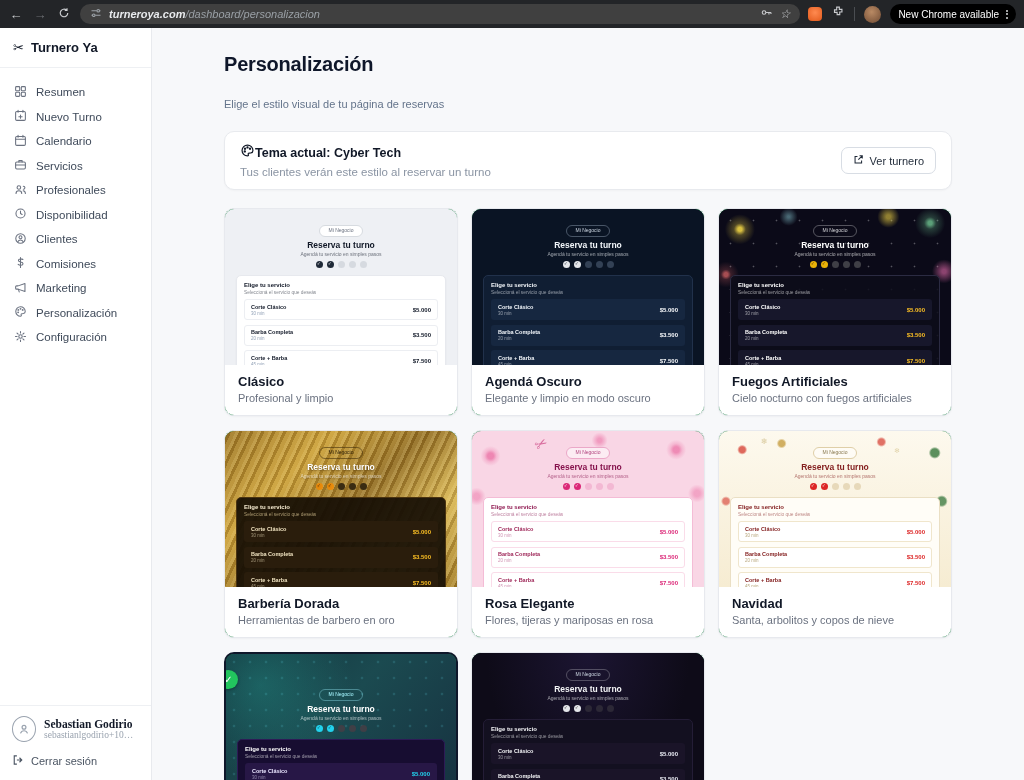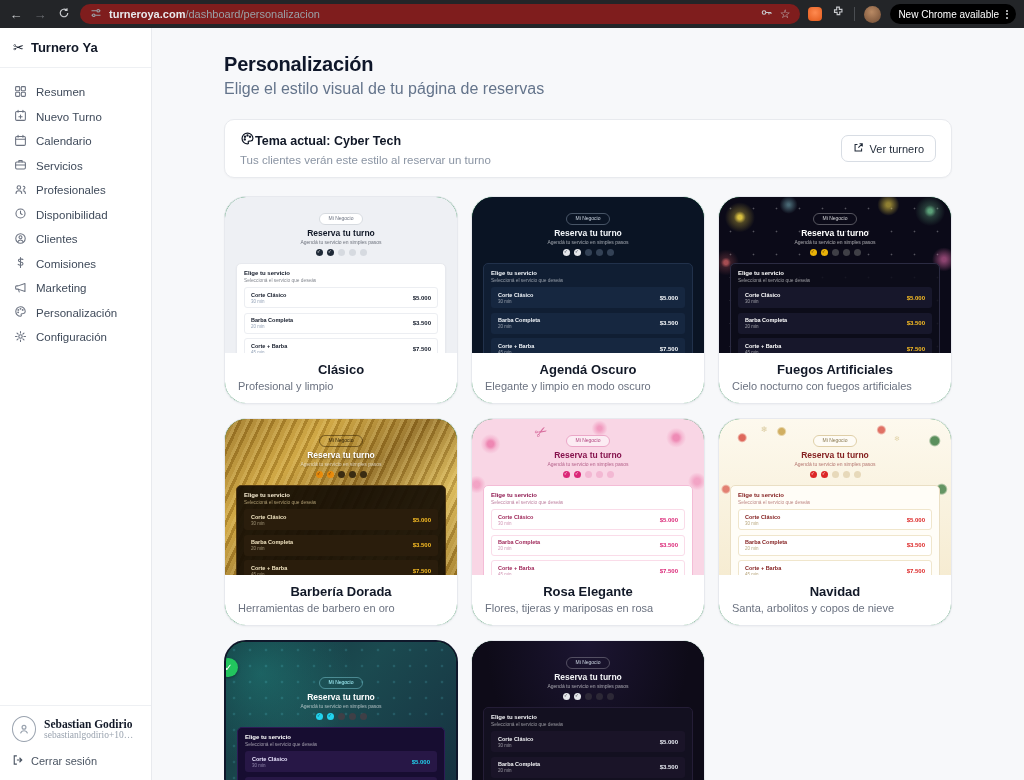--- a/index.html
+++ b/index.html
@@ -3,21 +3,21 @@
 <meta charset="utf-8">
 <style>
   * { margin:0; padding:0; box-sizing:border-box; }
   html,body { width:1024px; height:780px; overflow:hidden; }
   body { font-family:"Liberation Sans", sans-serif; background:#f7f8fa; }
 
   
   .chrome { height:28px; background:#232528; display:flex; align-items:center; padding:0 8px; gap:8px; }
   .nav-ic { color:#c9cbce; font-size:13px; width:16px; text-align:center; cursor:pointer; }
   .nav-ic.dim { color:#6b6e72; }
-  .urlbar { flex:1; height:20px; background:#7f1d1d; border-radius:10px; display:flex; align-items:center; padding:0 10px; gap:7px; min-width:0; }
+  .urlbar { flex:1; height:20px; background:#404040; border-radius:10px; display:flex; align-items:center; padding:0 10px; gap:7px; min-width:0;font-style:italic; }
   .url-text { font-size:11px; color:#e8eaed; white-space:nowrap; overflow:hidden; flex:1; }
   .url-text .path { color:#9aa0a6; }
   .chrome-right { display:flex; align-items:center; gap:9px; }
   .ext-orange { width:14px; height:14px; border-radius:4px; background:radial-gradient(circle at 50% 40%, #ff8a50, #e25a1c); }
   .chrome-sep { width:1px; height:14px; background:#4a4d51; }
   .chrome-avatar { width:17px; height:17px; border-radius:50%; background:radial-gradient(circle at 45% 35%, #b98a64, #6e4a33); }
   .update-pill { background:#000; border-radius:10px; height:20px; display:flex; align-items:center; gap:7px; padding:0 8px; color:#fff; font-size:10px; white-space:nowrap; cursor:pointer; }
   .vdots { display:inline-flex; flex-direction:column; gap:1.5px; }
   .vdots i { width:2px; height:2px; border-radius:50%; background:#d6d8da; }
 
@@ -34,32 +34,32 @@
   .user-row { display:flex; align-items:center; gap:8px;font-family:Liberation Serif, serif; }
   .user-avatar { width:26px; height:26px; border-radius:50%; border:1.5px solid #9aa3af; display:flex; align-items:center; justify-content:center; color:#9aa3af; }
   .user-name { font-size:11.5px; font-weight:700; color:#111827; }
   .user-email { font-size:9.5px; color:#9aa3af; max-width:95px; overflow:hidden; text-overflow:ellipsis; white-space:nowrap; }
   .logout-row { margin-top:12px; display:flex; align-items:center; gap:7px; font-size:11px; color:#4b5563; cursor:pointer; }
 
   
   .main { flex:1; overflow:hidden; padding-top:25px; }
   .content { width:728px; margin:0 auto; }
   .page-title { font-size:20px; font-weight:700; color:#0f172a; letter-spacing:-.2px; }
-  .page-sub { margin-top:4px; font-size:16px; color:#64748b; }
+  .page-sub { margin-top:22px; font-size:11px; color:#64748b; }
 
   .banner { margin-top:21px; background:#fff; border:1px solid #e8eaee; border-radius:10px; padding:11px 15px; display:flex; align-items:center; justify-content:space-between; box-shadow:0 1px 2px rgba(16,24,40,.03); }
   .banner-title-row { display:flex; align-items:center; gap:0; }
   .banner-title { font-size:12.5px; font-weight:700; color:#111827; }
   .banner-sub { margin-top:4px; font-size:11.5px; color:#8a94a3; }
   .btn-ver { display:flex; align-items:center; gap:6px; border:1px solid #d8dde4; background:#fff; border-radius:7px; padding:6px 11px; font-size:11px; color:#1f2937; cursor:pointer; font-family:inherit; }
 
   .grid { margin-top:18px; display:grid; grid-template-columns:repeat(3,1fr); gap:14px 13px; padding-bottom:40px; }
 
   
-  .card { background:#15803d; border:1px solid #e7e9ee; border-radius:22px; overflow:hidden; cursor:pointer; box-shadow:0 1px 2px rgba(16,24,40,.04); }
+  .card { background:#15803d; border:1px solid #e7e9ee; border-radius:10px; overflow:hidden; cursor:pointer; box-shadow:0 1px 2px rgba(16,24,40,.04); }
   .card.selected { border:2px solid #0f172a; }
   .preview { height:156px; position:relative; padding-top:9px; text-align:center; overflow:hidden; }
   .decor { position:absolute; inset:0; z-index:0; pointer-events:none; }
   .preview > *:not(.decor) { position:relative; z-index:1; }
   .check-badge { display:none; position:absolute; top:7px; right:7px; width:19px; height:19px; border-radius:50%; background:var(--badge-green,#22c55e); color:#fff; align-items:center; justify-content:center; font-size:10px; z-index:4; box-shadow:0 1px 3px rgba(0,0,0,.35); }
   .card.selected .check-badge { display:flex; }
 
   .pv-badge { display:inline-block; font-size:5px; padding:1.5px 8px; border-radius:999px; border:1px solid; line-height:1.5; }
   .pv-title { font-size:8.5px; font-weight:700; margin-top:3px; }
   .pv-sub { font-size:5px; margin-top:1px; opacity:.62; }
@@ -70,21 +70,21 @@
 
   .panel { margin:7px 11px 0; text-align:left; border-radius:5px; padding:6px 7px 7px; border:1px solid transparent; }
   .pn-title { font-size:6px; font-weight:700; }
   .pn-sub { font-size:4.8px; opacity:.55; margin-top:1.5px; }
   .srow { display:flex; justify-content:space-between; align-items:center; border-radius:3px; margin-top:4.5px; padding:3.5px 6px; border:1px solid transparent; }
   .srow .nm { font-size:5.5px; font-weight:700; }
   .srow .du { font-size:4.5px; opacity:.55; margin-top:1px; }
   .srow .pr { font-size:6px; font-weight:700; color:var(--price,#111); }
 
   .label { padding:9px 13px 11px; background:#fff; }
-  .label .t { font-size:13px; font-weight:700; color:#111827;text-align:center; }
+  .label .t { font-size:13px; font-weight:700; color:#111827; }
   .label .s { font-size:11px; color:#6b7280; margin-top:3px; min-height:1px; }
 
   
   .th-clasico { --dot-empty:#d6dae0; --check:#fff; }
   .th-clasico .preview { background:#eef0f4; color:#111827; }
   .th-clasico .pv-badge { border-color:#d7dbe0; color:#6b7280; background:#fff; }
   .th-clasico .panel { background:#fff; border-color:#e7e9ee; box-shadow:0 1px 2px rgba(16,24,40,.05); }
   .th-clasico .srow { background:#fff; border-color:#eceef2; }
   .th-clasico .du { color:#94a3b8; opacity:1; }
 

